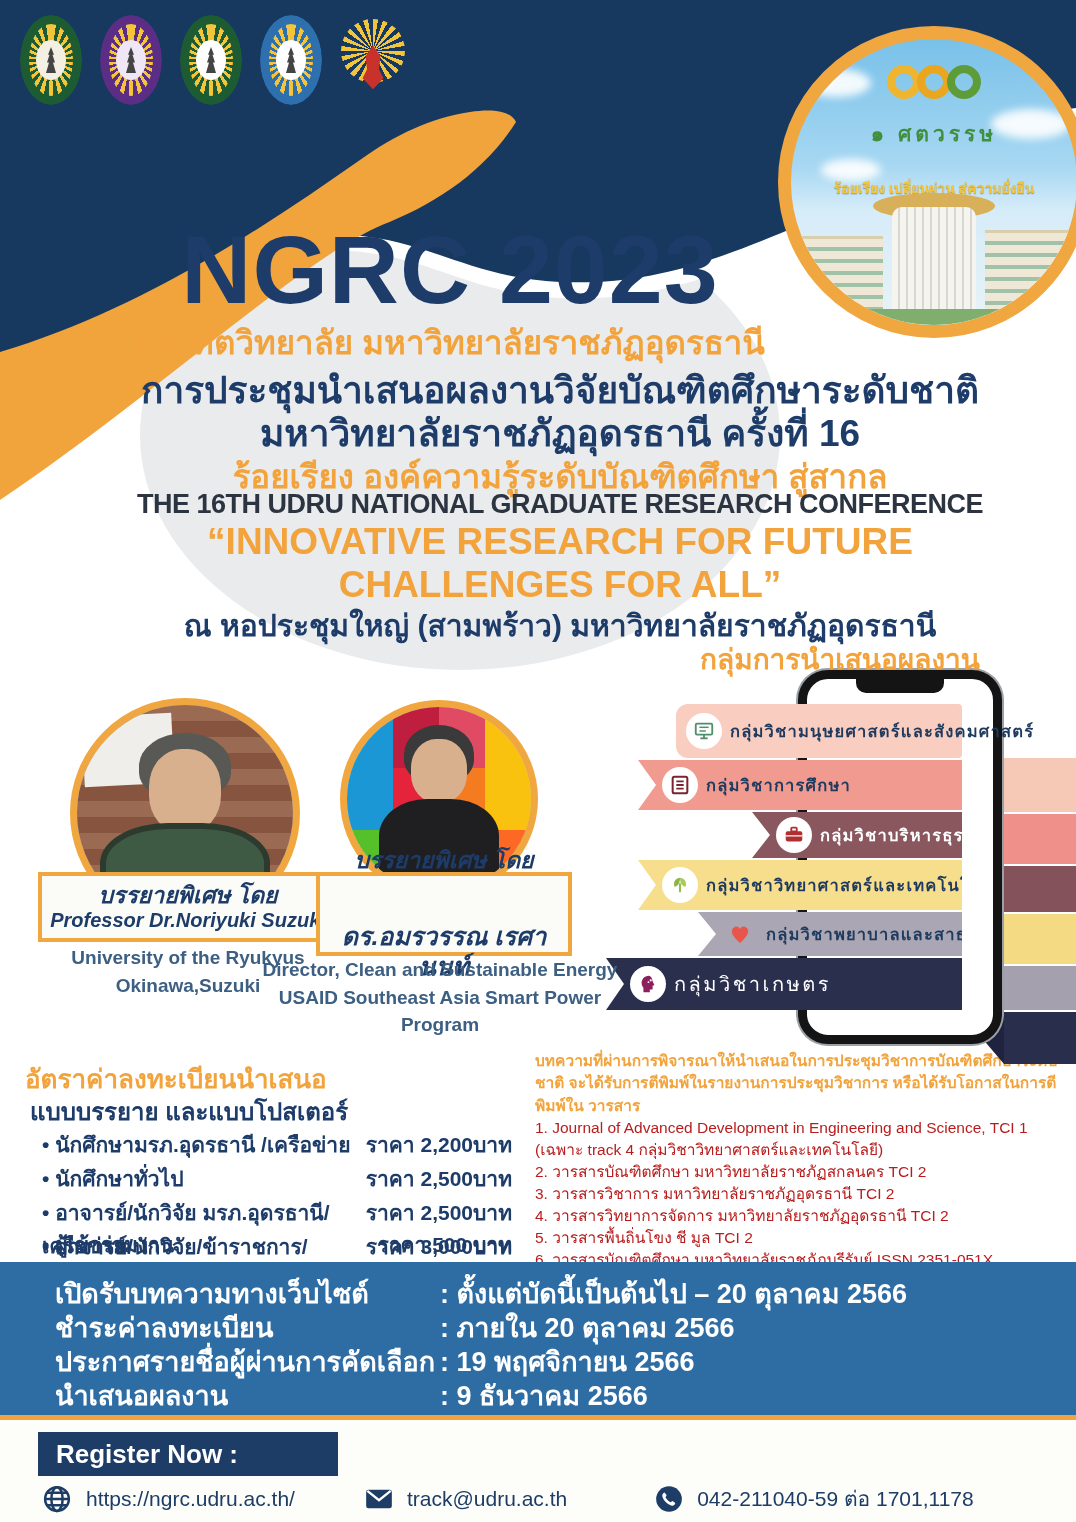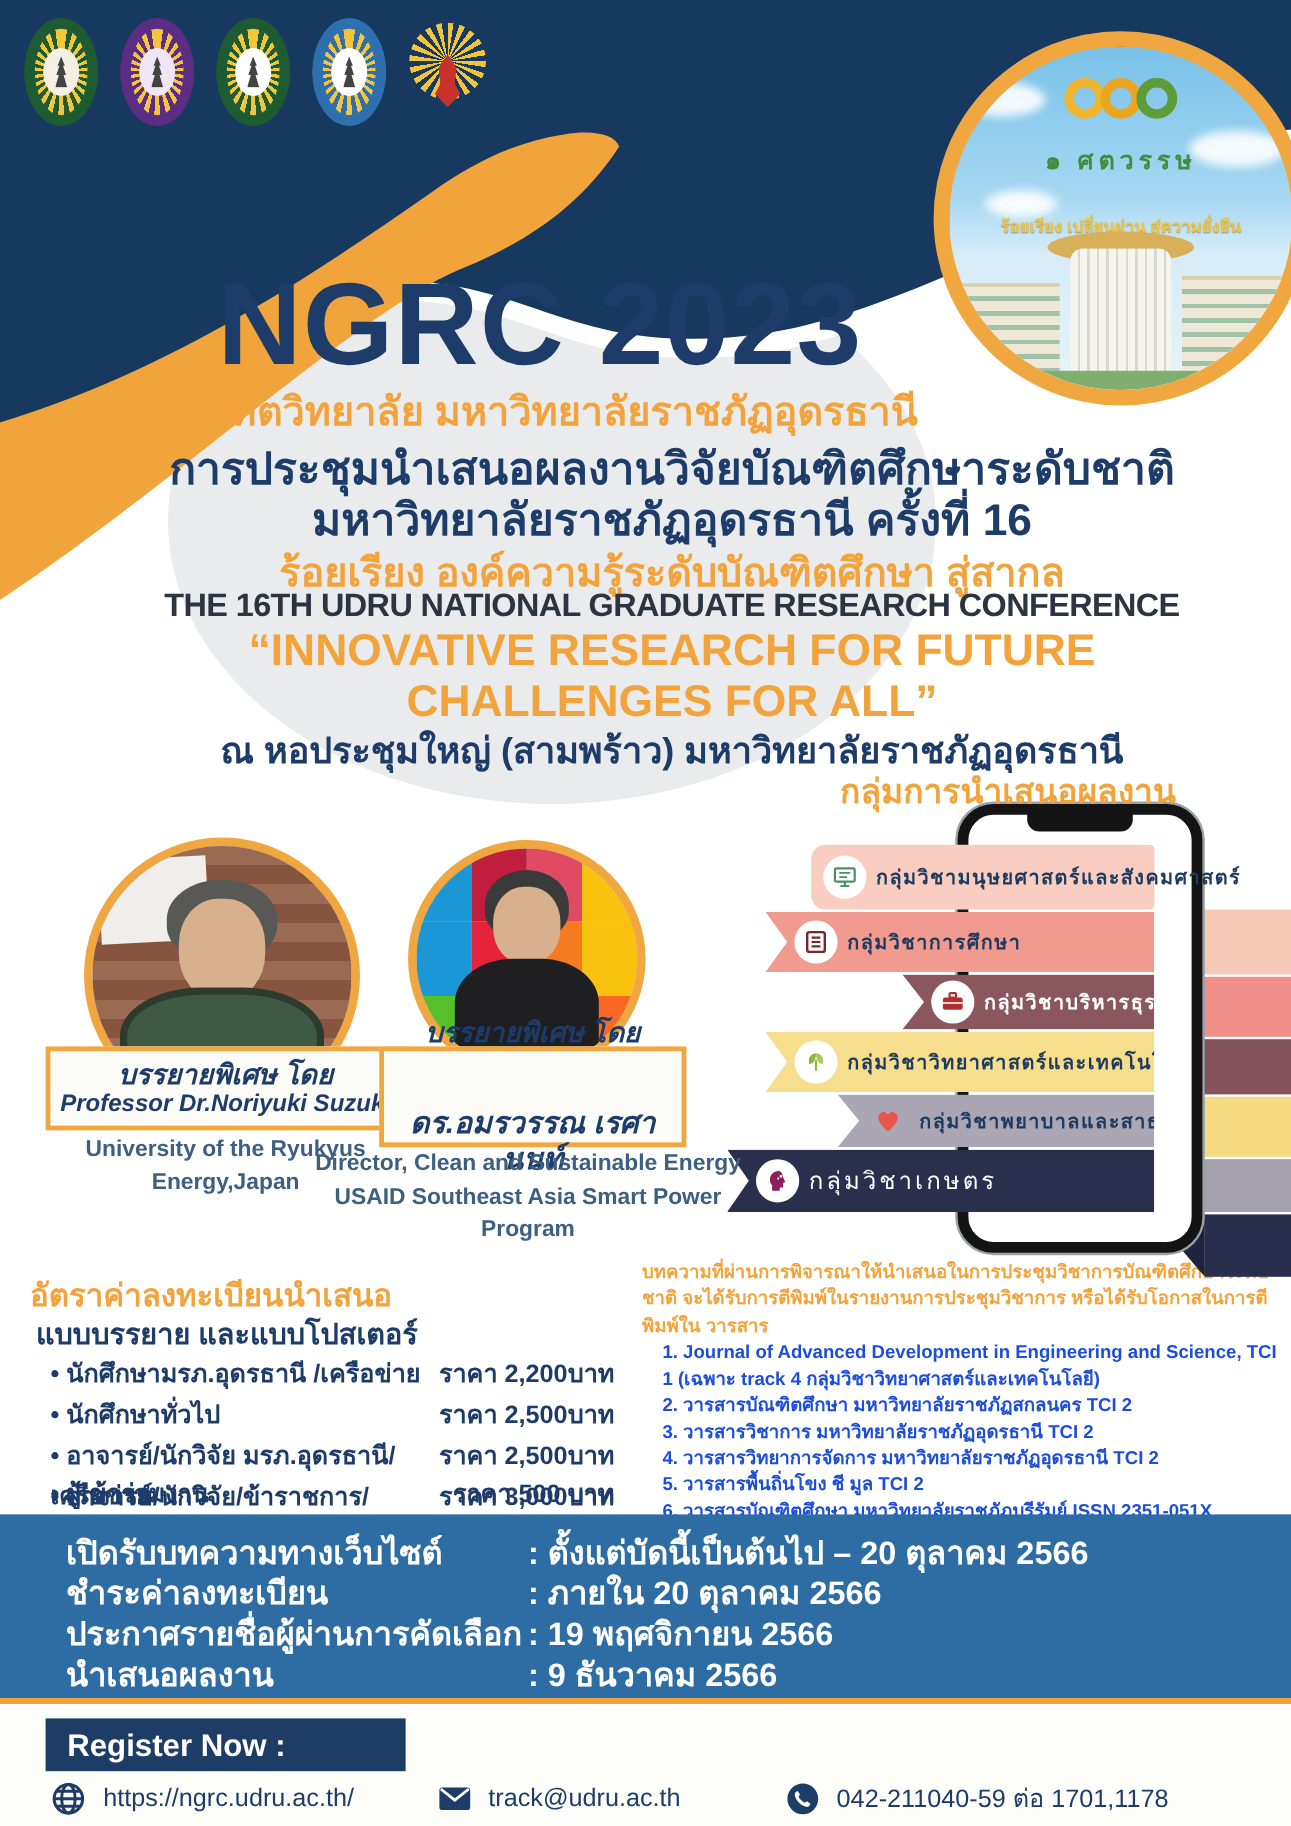--- a/index.html
+++ b/index.html
@@ -106,21 +106,21 @@
   .fees-head{left:25px;top:1058px;width:520px;font-size:26px;font-weight:bold;color:#f2a33c;}
   .fees-sub{left:30px;top:1092px;width:520px;font-size:24px;font-weight:bold;color:#1d3c69;}
   .fee-row{left:42px;width:470px;display:flex;justify-content:space-between;font-size:21px;font-weight:bold;color:#1d3c69;}
   .fee-row .fl::before{content:"• ";color:#1d3c69;}
   .fr1{top:1128px;} .fr2{top:1162px;} .fr3{top:1196px;} .fr4{top:1230px;}
   .fee-price{white-space:nowrap;margin-left:10px;}
 
   
   .pub{left:535px;top:1050px;width:535px;}
   .pub-intro{font-size:15.5px;font-weight:bold;color:#f2a33c;line-height:1.45;}
-  .pub-item{font-size:15.5px;font-weight:bold;color:#1d4ed8;line-height:1.42;margin-left:17px;}
+  .pub-item{font-size:15.5px;font-weight:normal;color:#b91c1c;line-height:1.42;}
 
   
   .band{left:0;top:1262px;width:1076px;height:153px;background:#2d6da4;z-index:9;}
   .band-rows{position:absolute;left:55px;top:14px;}
   .band-row{display:flex;height:34px;align-items:center;}
   .band-label{width:385px;font-size:27px;font-weight:bold;color:#ffffff;}
   .band-value{font-size:27px;font-weight:bold;color:#ffffff;}
   .orange-strip{left:0;top:1415px;width:1076px;height:5px;background:#f2a43c;z-index:9;}
 
   
@@ -214,21 +214,21 @@
     <div class="ph-hair" style="top:28px;width:92px;height:66px;"></div>
     <div class="ph-face" style="top:44px;width:72px;height:84px;"></div>
     <div class="ph-shirt" style="top:118px;width:170px;height:100px;background:#3f5a44;border:6px solid #2c3b2e;box-sizing:border-box;"></div>
   </div>
   <div class="abs txt-c sp-label lbl1">
     <div class="l1">บรรยายพิเศษ โดย</div>
     <div class="l2">Professor Dr.Noriyuki Suzuki</div>
   </div>
   <div class="abs txt-c sp-sub sub1">
     <div>University of the Ryukyus</div>
-    <div>Energy,Japan</div>
+    <div>Okinawa,Suzuki</div>
   </div>
 
   <div class="abs sp-circle sp2">
     <div class="ph2-bg">
       <div style="background:#1a97d4"></div>
         <div style="background:#bf1e3e"></div>
         <div style="background:#e04a63"></div>
         <div style="background:#f9c20f"></div>
       <div style="background:#1a97d4"></div>
         <div style="background:#e5243b"></div>

